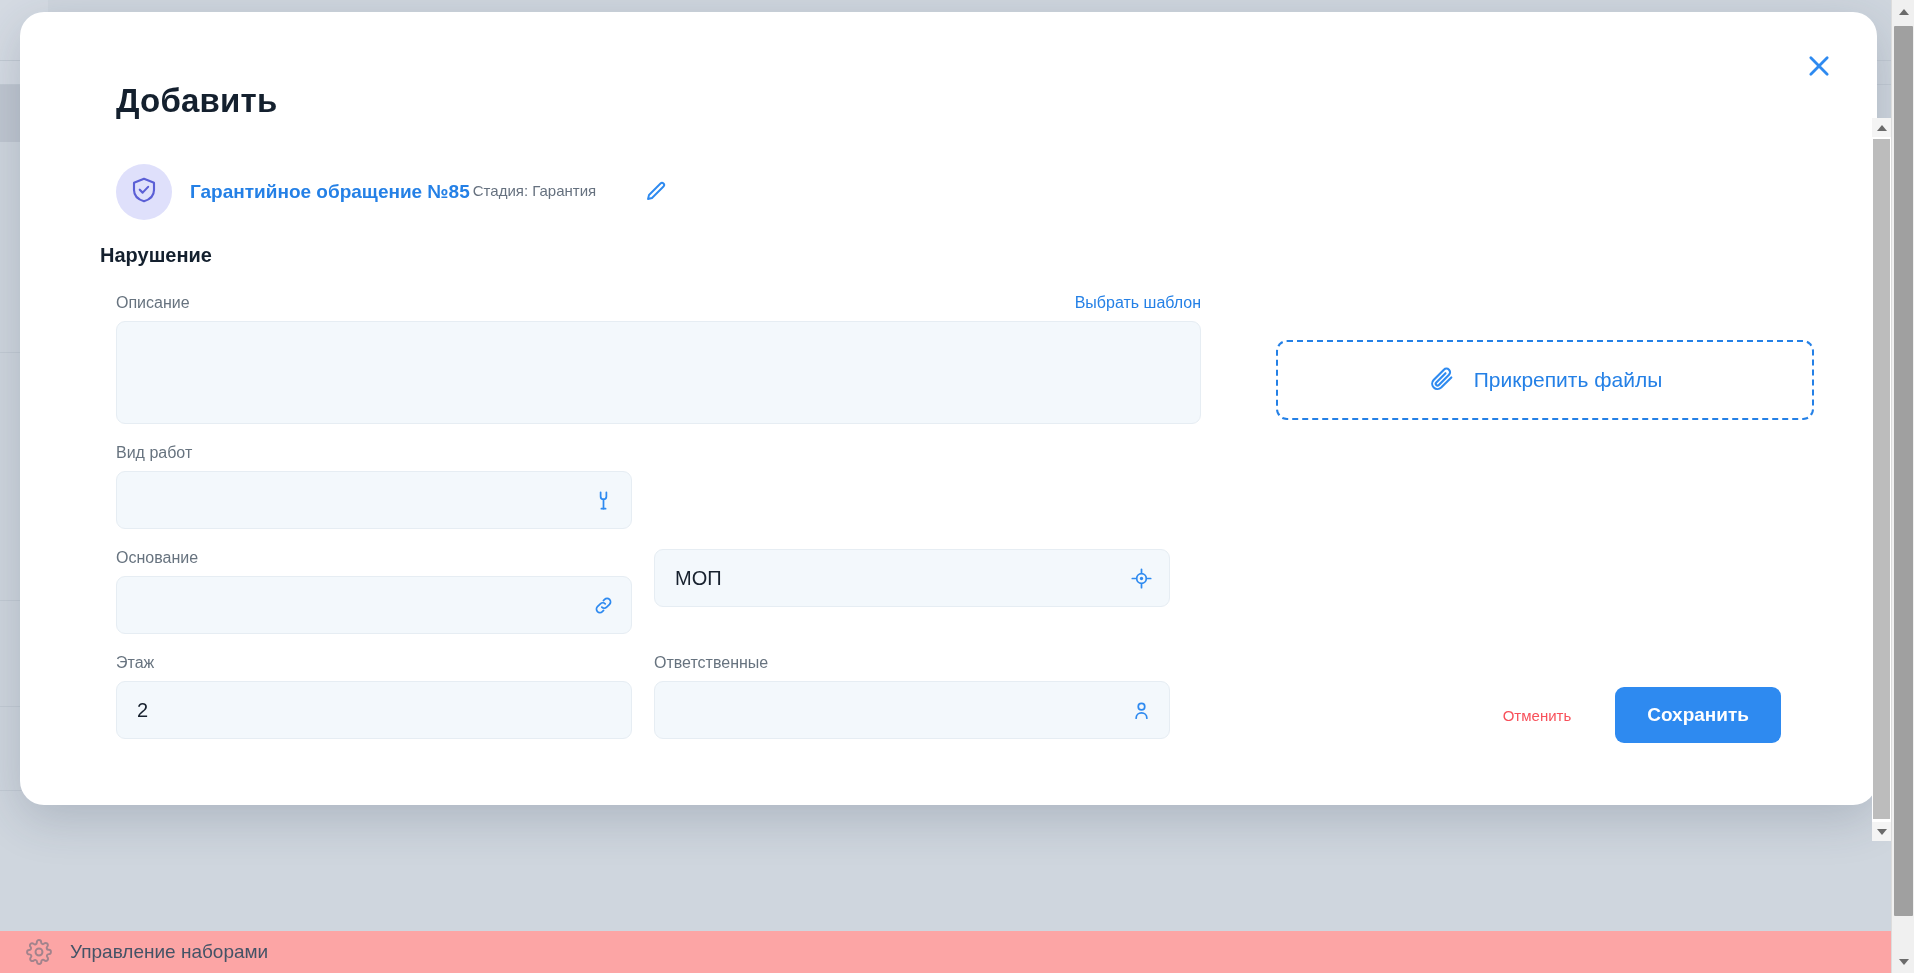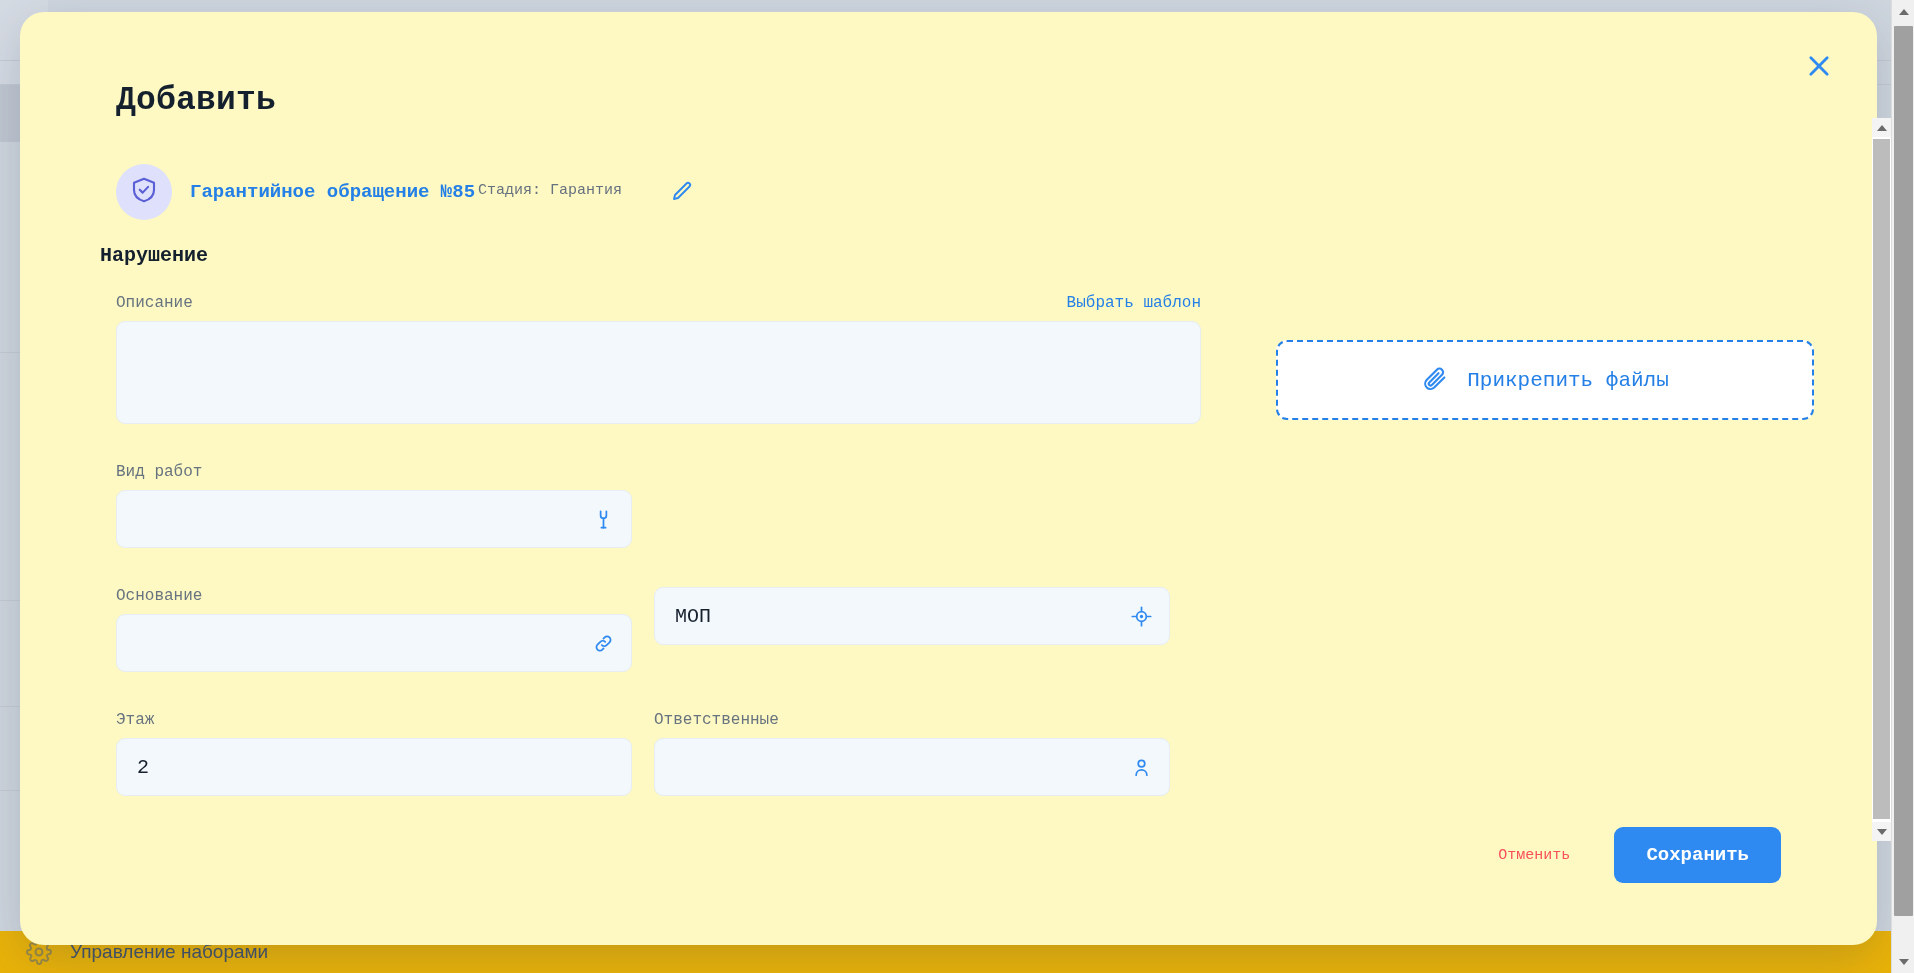--- a/index.html
+++ b/index.html
@@ -35,21 +35,21 @@
   .bg-highlight {
     position: absolute;
     background: #c0c7d1;
   }
   #bg-bottom-bar {
     position: absolute;
     left: 0;
     bottom: 0;
     width: 1914px;
     height: 42px;
-    background: #eab308;
+    background: #fca5a5;
     display: flex;
     align-items: center;
     padding-left: 26px;
     gap: 18px;
   }
   #bg-bottom-bar .bg-gear {
     width: 26px;
     height: 26px;
     opacity: .55;
   }
@@ -123,27 +123,26 @@
     top: 21px; height: 680px;
     background: #bcbcbc;
   }
 
   
   #modal {
     position: absolute;
     left: 20px;
     top: 12px;
     width: 1857px;
-    height: 933px;
-    background: #fef9c3;
+    height: 793px;
+    background: #ffffff;
     border-radius: 24px;
     box-shadow: 0 14px 48px rgba(40,55,80,.20);
     z-index: 30;
     overflow: hidden;
-    font-family: Liberation Mono, monospace;
   }
 
   #close-button {
     position: absolute;
     top: 32px;
     right: 36px;
     width: 44px;
     height: 44px;
     display: flex;
     align-items: center;
@@ -263,21 +262,21 @@
     display: flex;
     align-items: center;
     justify-content: center;
     cursor: pointer;
   }
 
   .field-grid {
     display: grid;
     grid-template-columns: 516px 516px;
     column-gap: 52px;
-    margin-top: 39px;
+    margin-top: 20px;
     gap: 22px;
   }
   .field { display: block; }
 
   
   #attach-files-button {
     position: absolute;
     left: 1256px;
     top: 328px;
     width: 538px;

